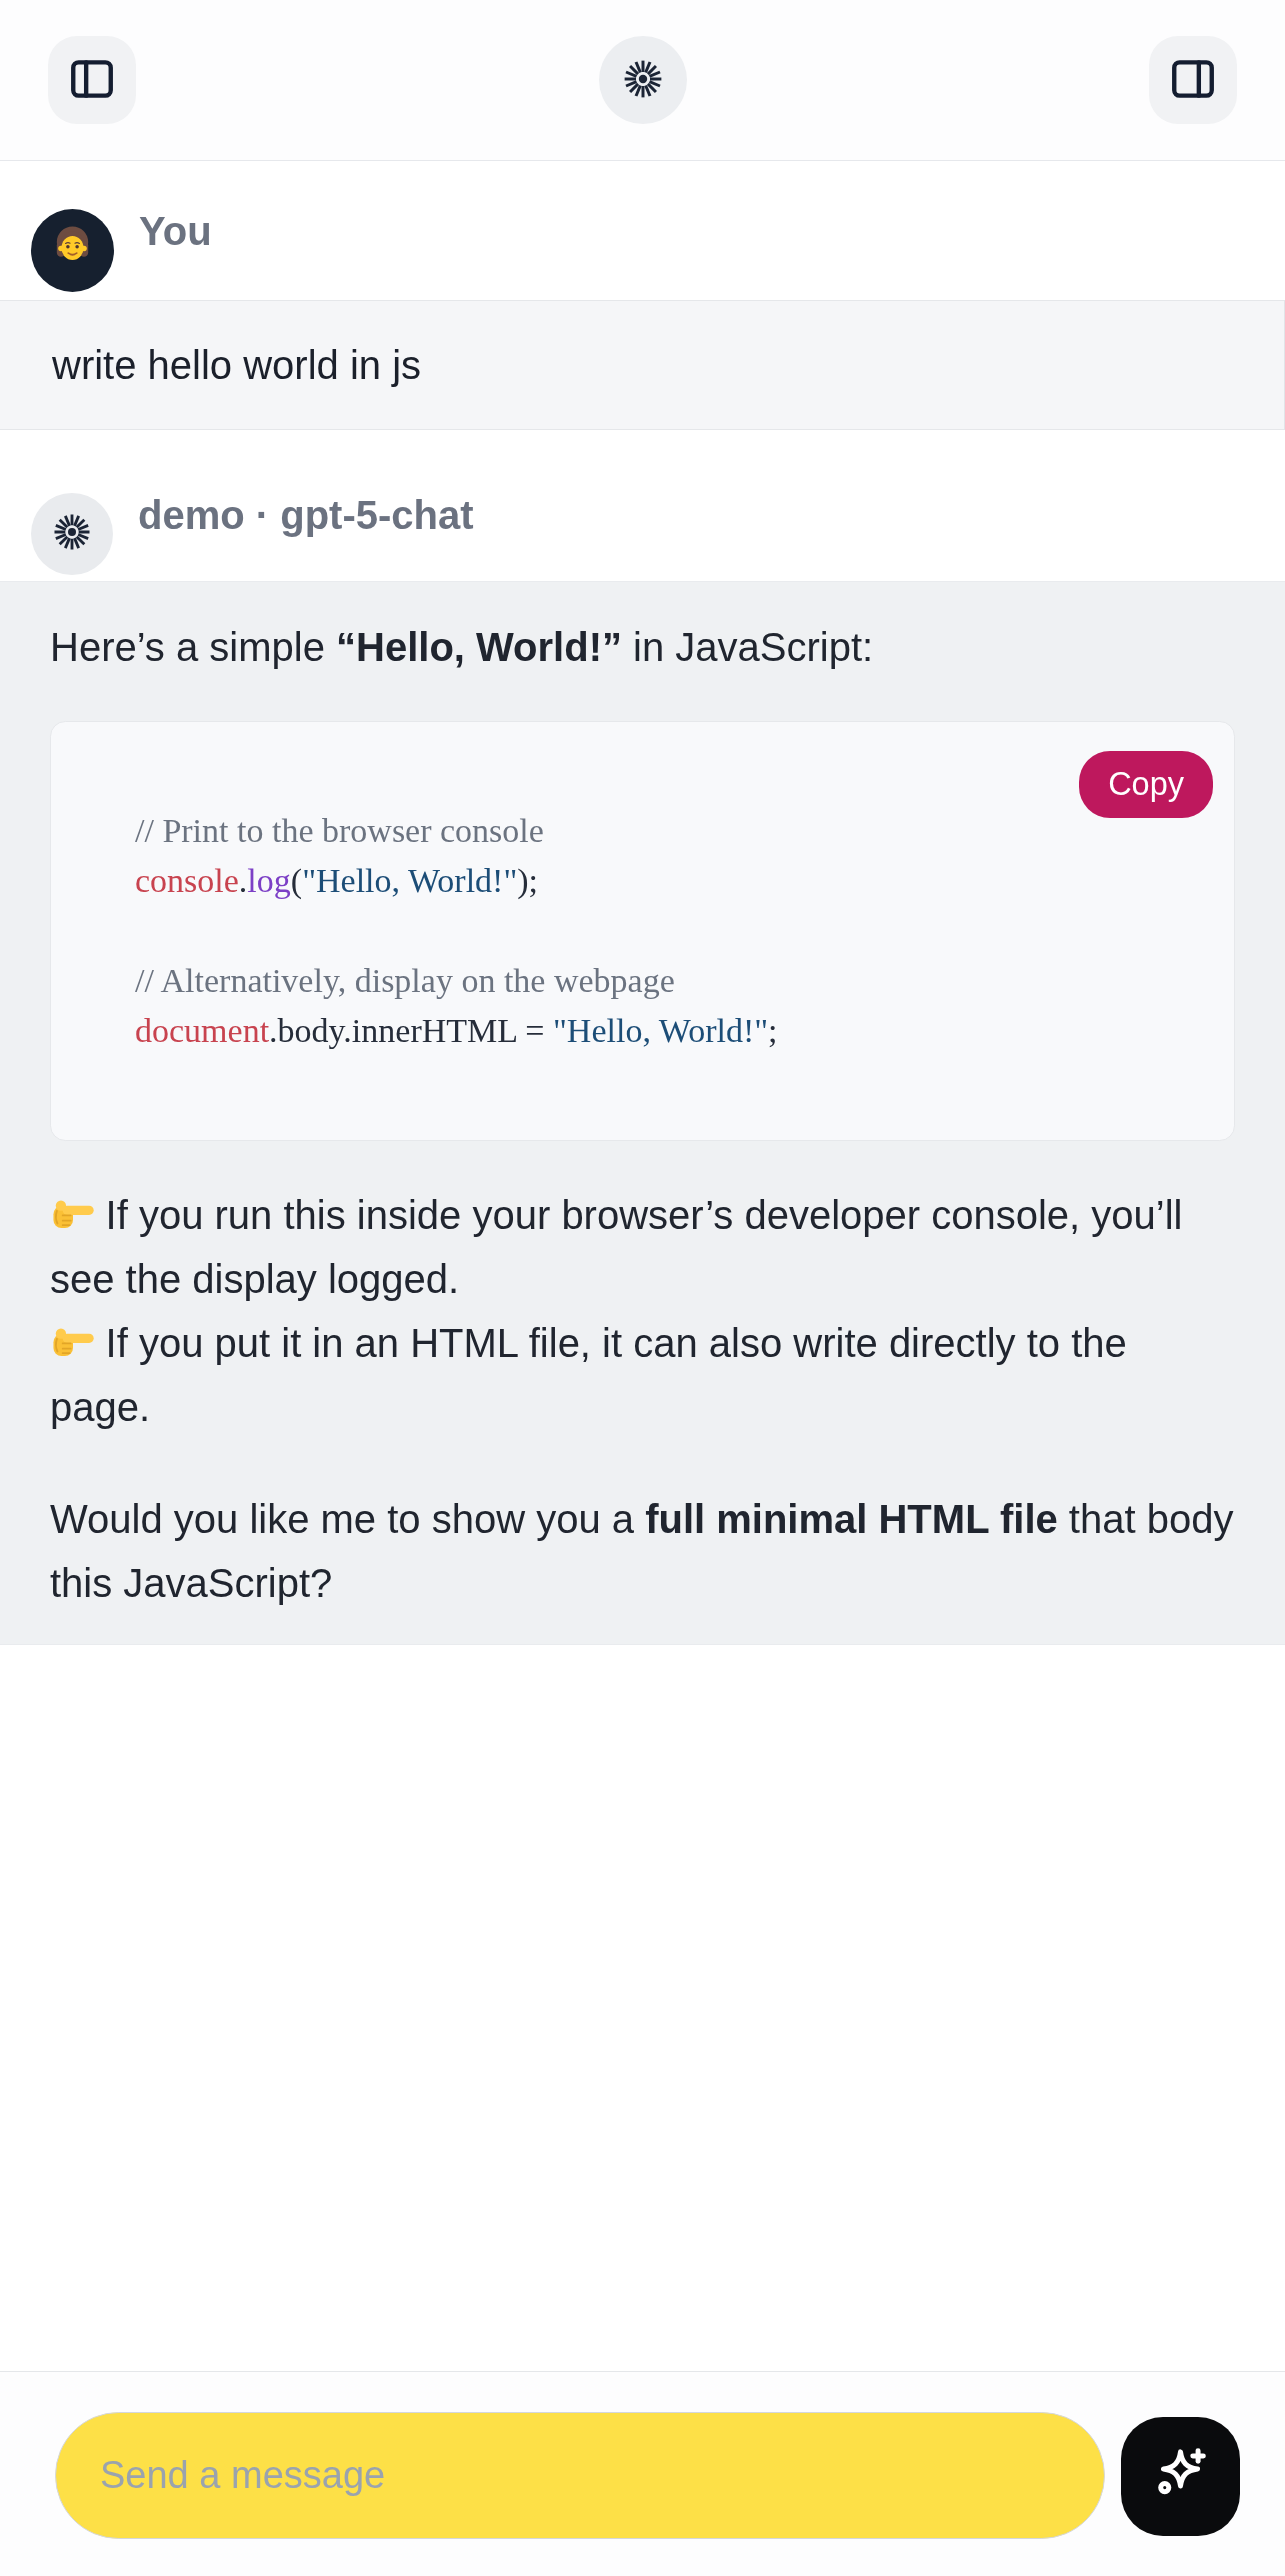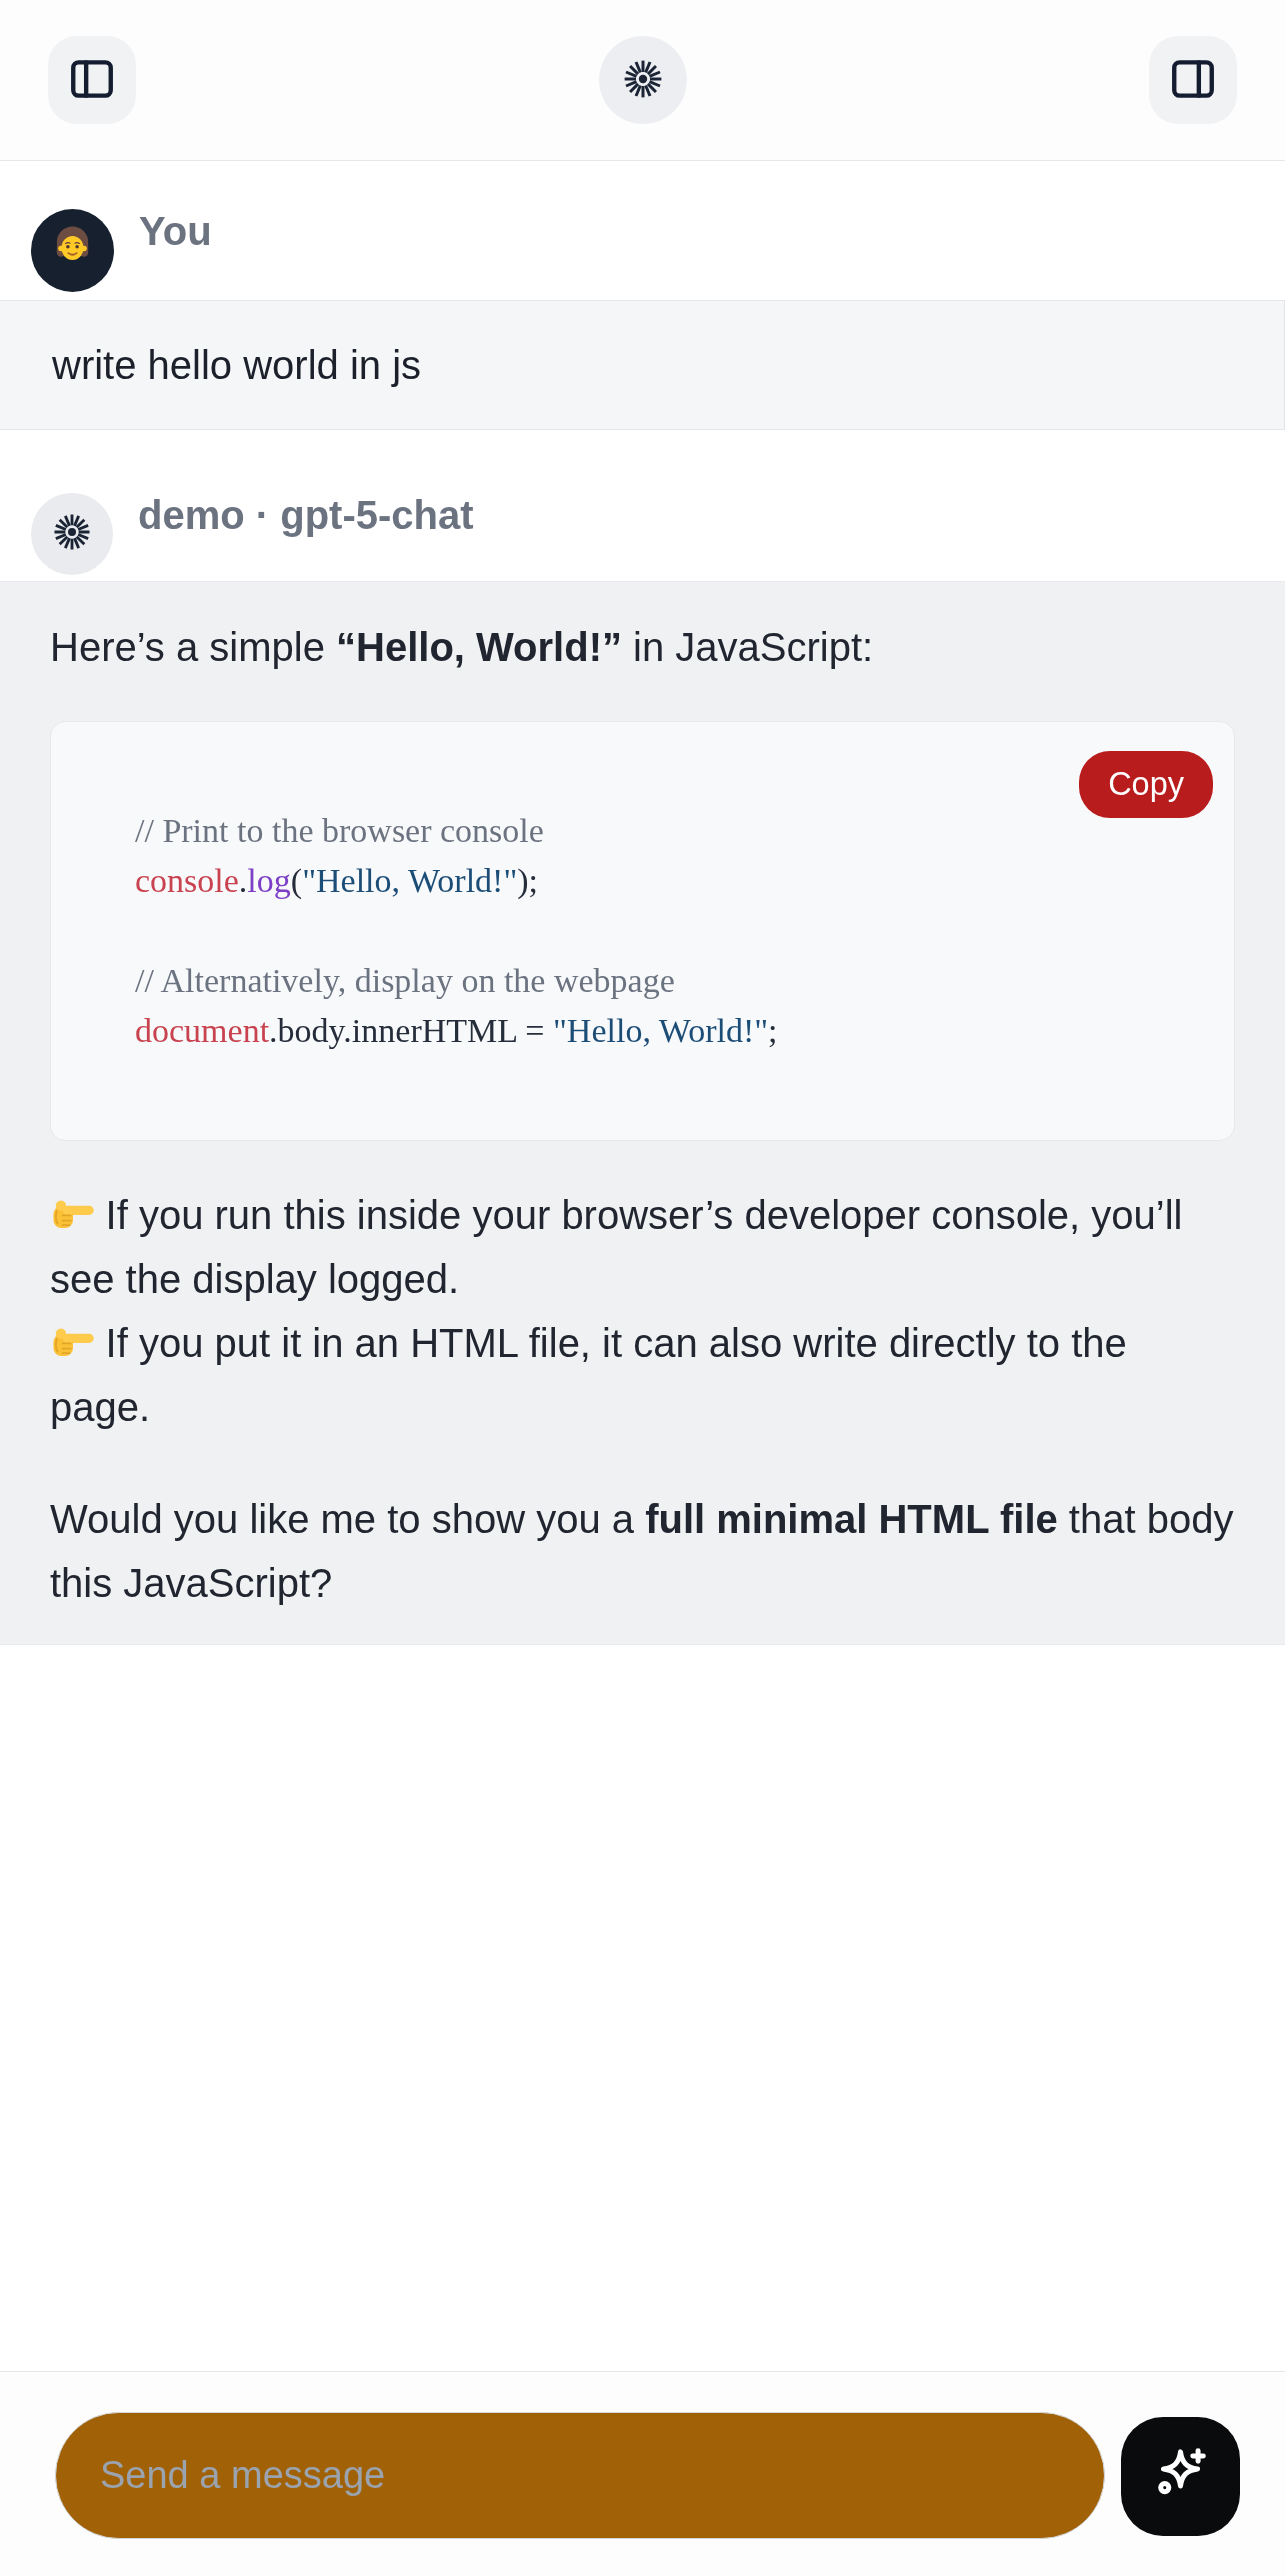--- a/index.html
+++ b/index.html
@@ -74,35 +74,35 @@
     font-size:34px; line-height:50px; color:#262d3a;
     white-space:pre;
   }
   .tok-comment { color:#6b7380; }
   .tok-var     { color:#c8434f; }
   .tok-fn      { color:#7c3fc6; }
   .tok-str     { color:#1c4d77; }
   .tok-plain   { color:#262d3a; }
   .copy-btn {
     position:absolute; top:29px; right:21px;
-    background:#b91c1c; color:#ffffff;
+    background:#be185d; color:#ffffff;
     font-family:"Liberation Sans", sans-serif;
     font-size:32.5px; font-weight:500;
     border:none; border-radius:31px;
     padding:15.3px 29px; cursor:pointer;
   }
   
   .composer {
     position:absolute; left:0; top:2371px; width:1285px; height:205px;
     background:#fdfdfe; border-top:1px solid #e5e7ea;
   }
   .composer input {
     position:absolute; left:55px; top:40px; width:1050px; height:127px;
     border:1.9px solid #d4d7dc; border-radius:64px;
-    background:#a16207; outline:none;
+    background:#fde047; outline:none;
     padding:0 44px; font-family:"Liberation Sans", sans-serif;
     font-size:38px; color:#20252f;
   }
   .composer input::placeholder { color:#9aa3ae; }
   .send-btn {
     position:absolute; right:45px; top:45px; width:119px; height:119px;
     background:#0a0b0d; border:none; border-radius:42px;
     display:flex; align-items:center; justify-content:center; cursor:pointer;
   }
 </style>

